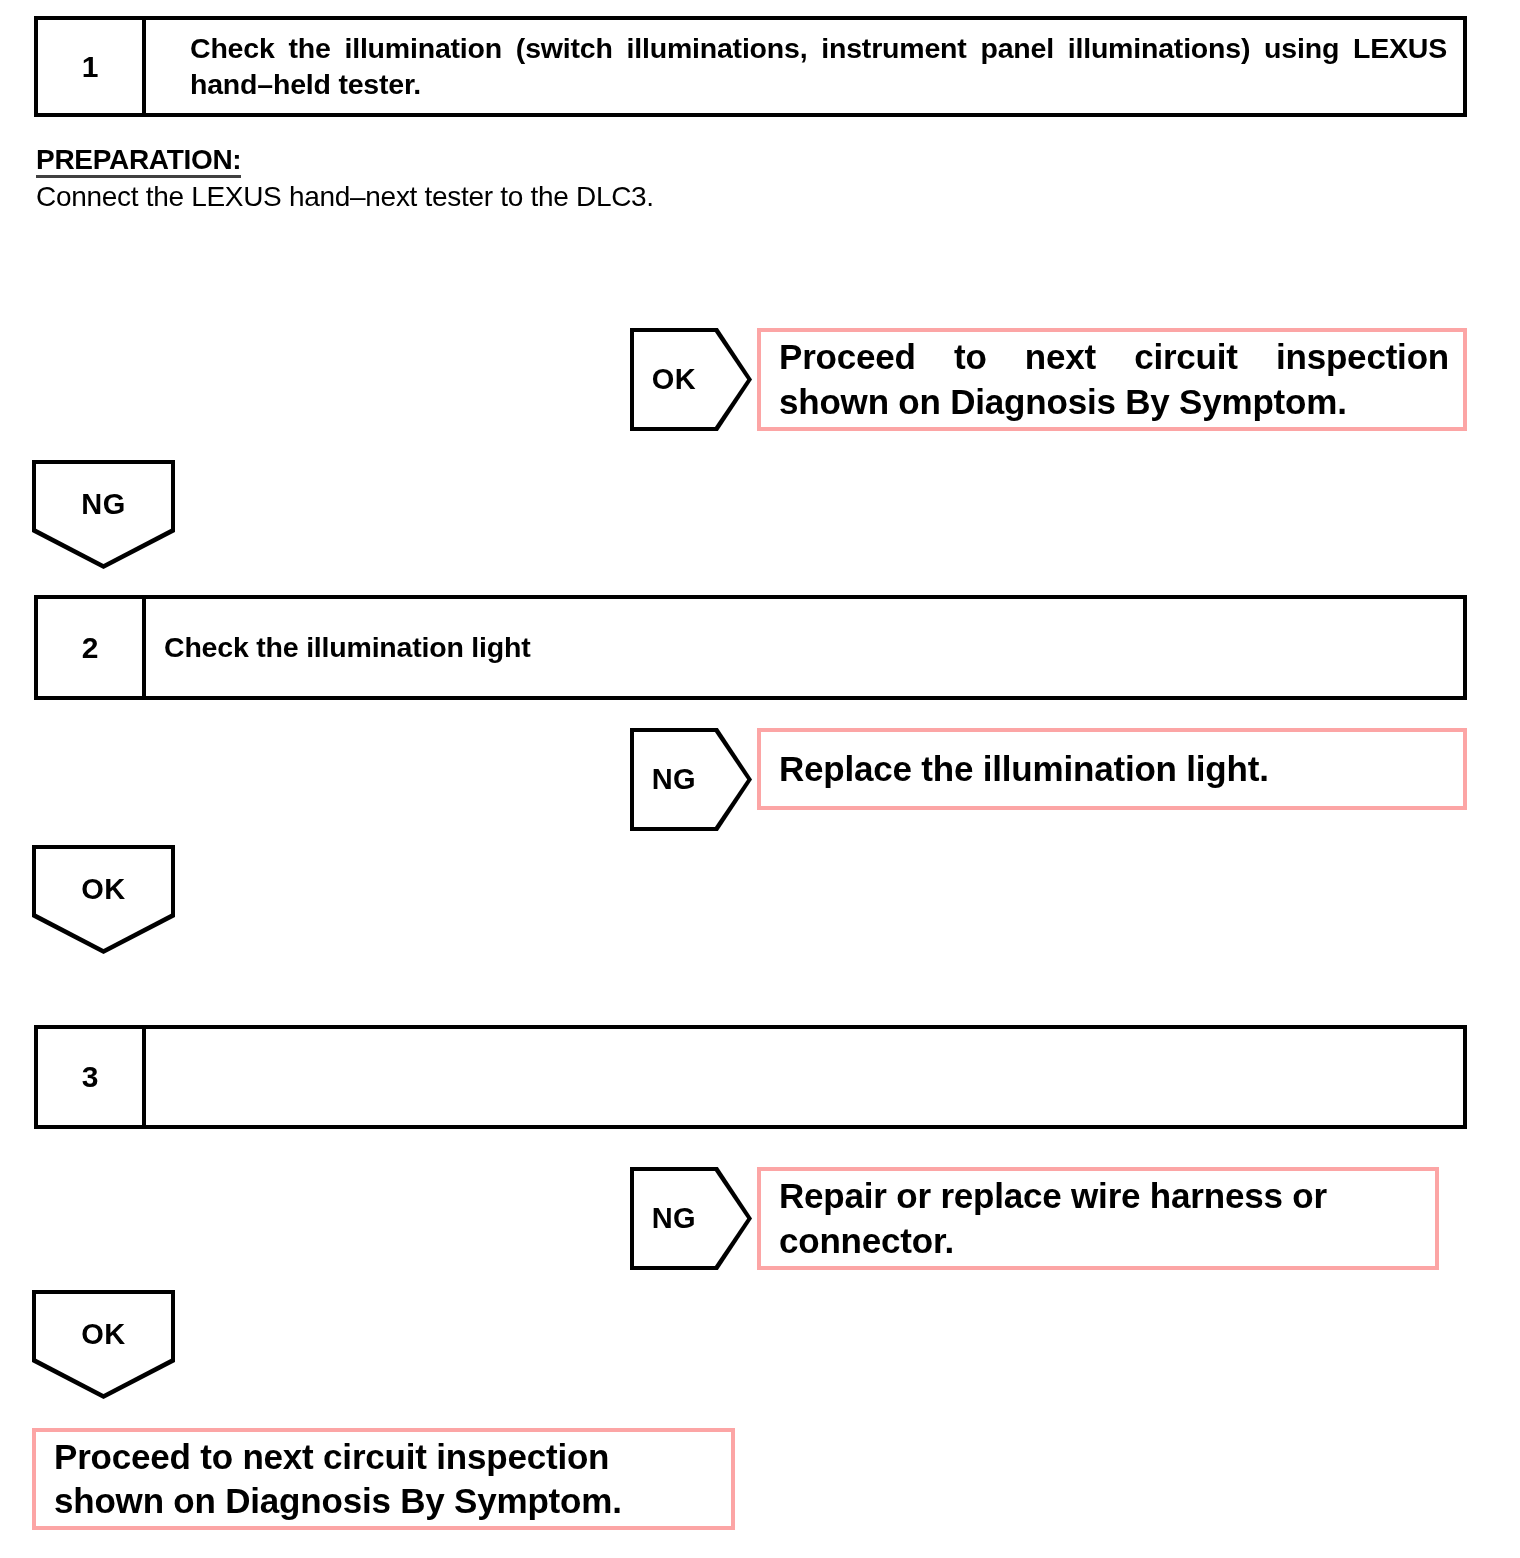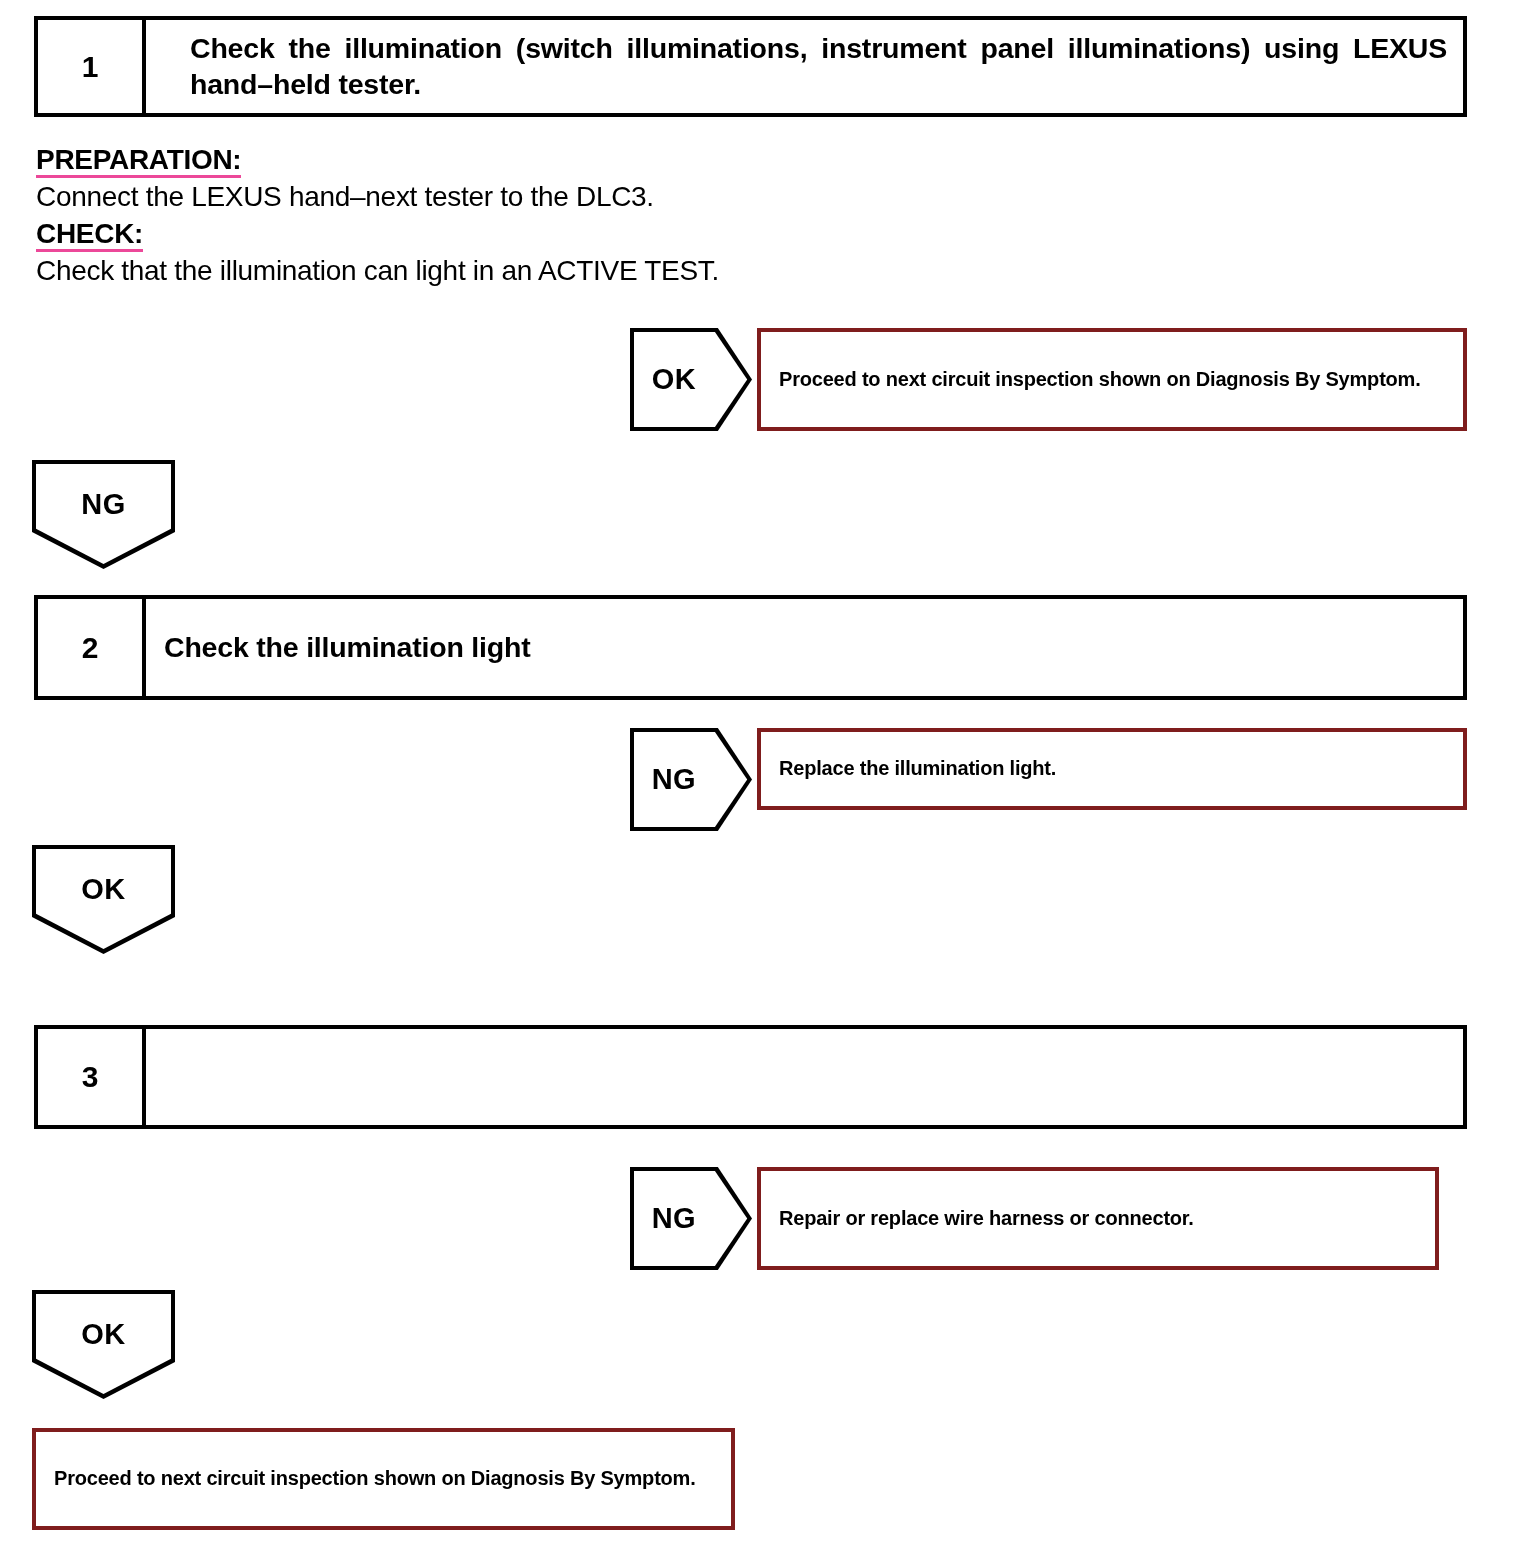--- a/index.html
+++ b/index.html
@@ -51,27 +51,27 @@
     display: block;
     align-self: center;
     text-align: justify;
     text-align-last: left;
     padding-left: 44px;
   }
 
   
   .result-box {
     position: absolute;
-    border: 4px solid #7f1d1d;
+    border: 4px solid #fca5a5;
     background: #fff;
     box-sizing: border-box;
     display: flex;
     align-items: center;
     padding: 0 14px 0 18px;
-    font-size: 20px;
+    font-size: 35px;
     font-weight: bold;
     line-height: 1.26;
     letter-spacing: -0.2px;
   }
   .result-box .justify {
     text-align: justify;
     text-align-last: left;
     width: 100%;
   }
 
@@ -126,21 +126,21 @@
 
   
   .note-block {
     position: absolute;
     font-size: 28px;
     line-height: 1.0;
   }
   .note-head {
     font-weight: bold;
     display: inline-block;
-    border-bottom: 3px solid #ec4899;
+    border-bottom: 3px solid #404040;
     padding-bottom: 1px;
     letter-spacing: -0.3px;
   }
   .note-body {
     font-weight: normal;
     letter-spacing: -0.3px;
     margin-top: 5px;
   }
   .note-row { margin-bottom: 9px; }
 </style>
@@ -150,24 +150,20 @@
 <div class="step-box" style="left:34px; top:16px; width:1433px; height:101px;">
   <div class="step-num">1</div>
   <div class="step-text justify">Check the illumination (switch illuminations, instrument panel illuminations) using LEXUS hand–held tester.</div>
 </div>
 
 <div class="note-block" style="left:36px; top:146px; width:900px;">
   <div class="note-row">
     <div class="note-head">PREPARATION:</div>
     <div class="note-body">Connect the LEXUS hand–next tester to the DLC3.</div>
   </div>
-  <div class="note-row">
-    <div class="note-head">CHECK:</div>
-    <div class="note-body">Check that the illumination can light in an ACTIVE TEST.</div>
-  </div>
 </div>
 
 <div class="judge-right" style="left:630px; top:328px; width:122px; height:103px;">
   <div class="inner"></div>
   <span class="label">OK</span>
 </div>
 <div class="result-box" style="left:757px; top:328px; width:710px; height:103px;">
   <div class="justify">Proceed to next circuit inspection shown on Diagnosis By Symptom.</div>
 </div>
 

